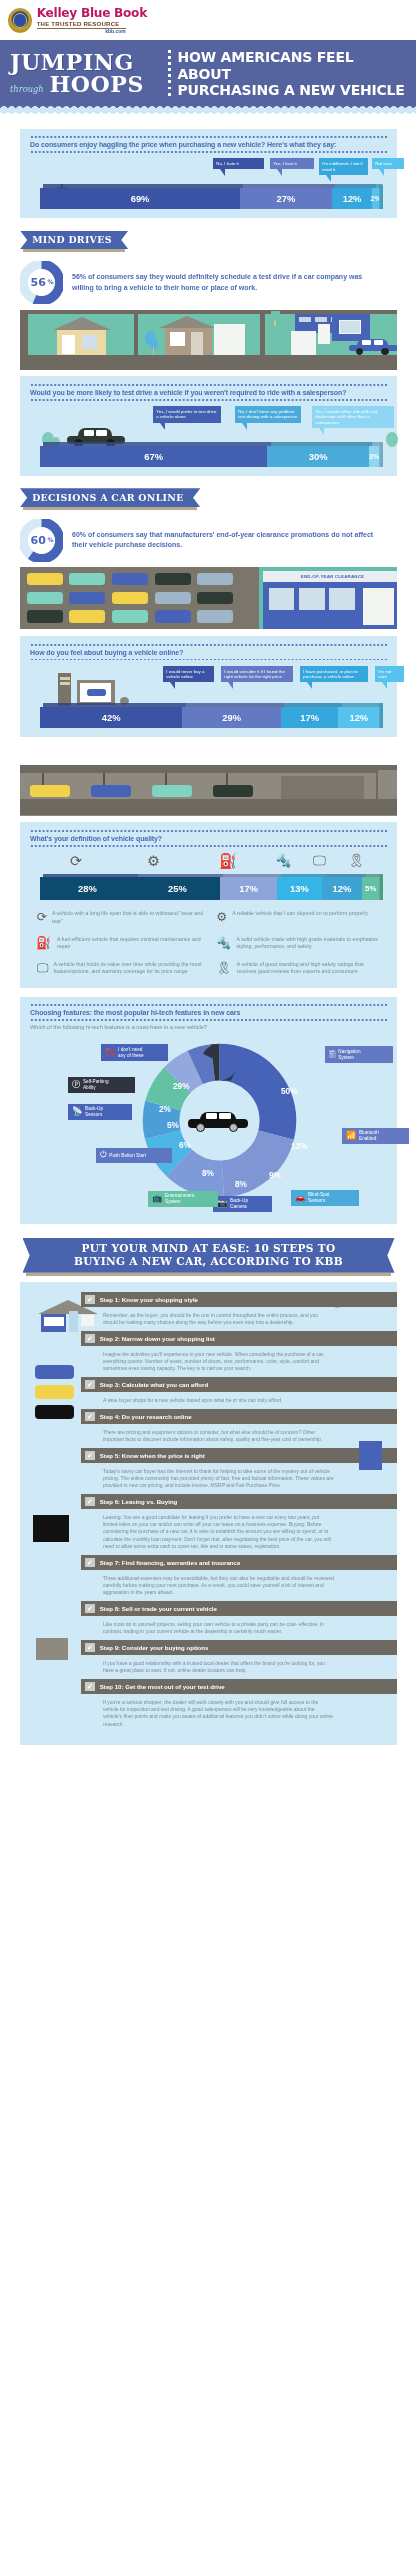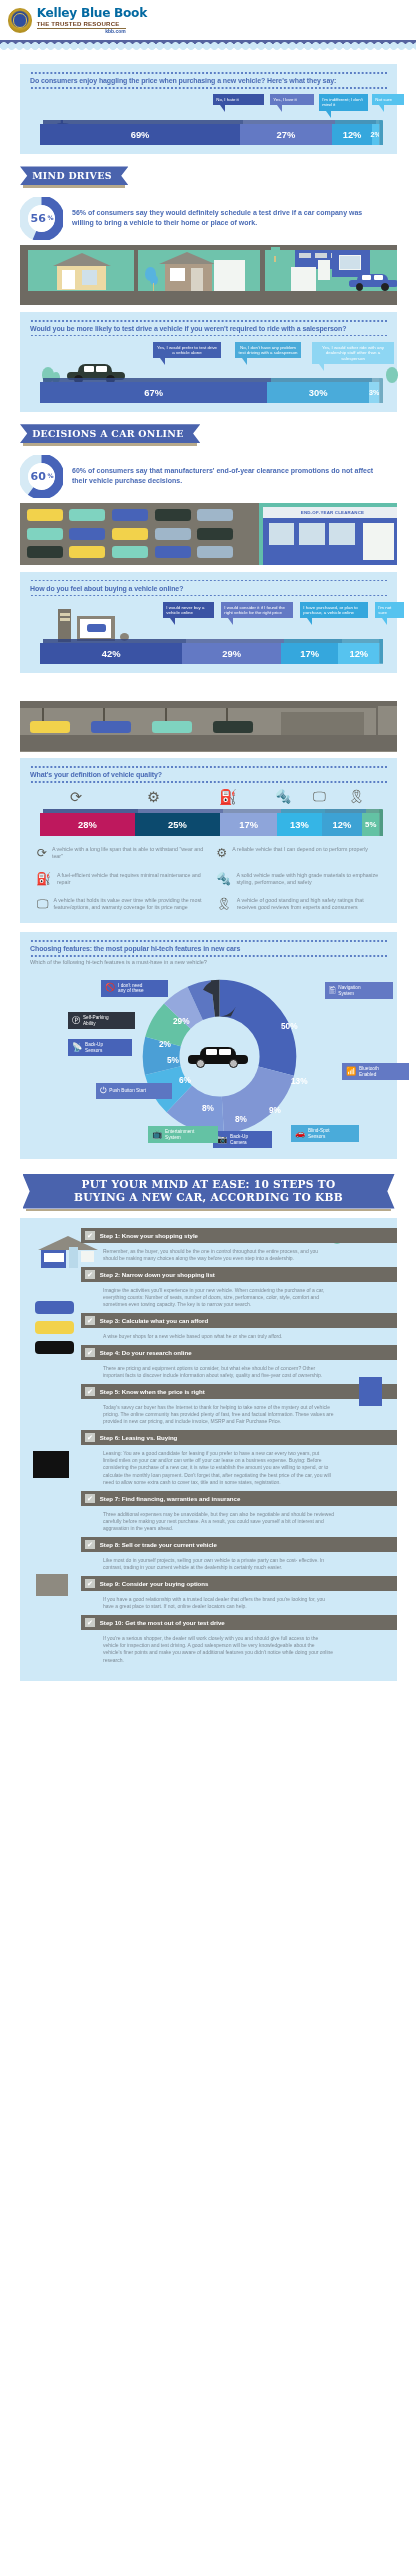--- a/index.html
+++ b/index.html
@@ -17,21 +17,21 @@
   .logo-seal {
     width: 24.5px; height: 24.5px; border-radius: 50%;
     background: radial-gradient(circle at 50% 45%, #3a5ca8 0%, #2e4a8c 45%, #c9a227 55%, #8f7417 100%);
     border: 1.1px solid #b8952b; position: relative; flex: 0 0 auto;
   }
   .logo-seal::after {
     content: ""; position: absolute; inset: 3.9px; border-radius: 50%;
     background: #2f4f9e; border: 0.6px solid #d8bb55;
   }
   .logo-text { line-height: 1; }
-  .logo-name { font-size: 12.2px; font-weight: bold; color: #0369a1; letter-spacing: -0.3px; font-family: "DejaVu Sans", sans-serif; }
+  .logo-name { font-size: 12.2px; font-weight: bold; color: #be185d; letter-spacing: -0.3px; font-family: "DejaVu Sans", sans-serif; }
   .logo-tag { font-size: 6.1px; font-weight: bold; color: #6f3f1e; letter-spacing: 0.2px; margin-top: 1.7px; }
   .logo-rule { height: 1.1px; background: #8a6c3d; margin-top: 1.1px; width: 89px; }
   .logo-url { font-size: 5px; font-weight: bold; color: #2f55a4; text-align: right; width: 89px; }
 
   
   .masthead { background: #55639f; padding: 9px 0 5.6px 0; position: relative; display: flex; align-items: center; }
   .mast-left { width: 168px; padding-left: 10px; }
   .mast-jumping {
     font-family: "DejaVu Serif", serif; font-weight: bold; font-size: 22px; color: #ffffff;
     letter-spacing: 0.6px; line-height: .95; text-shadow: 1.1px 1.1px 0 #44528c;
@@ -122,20 +122,34 @@
   <div class="logo-bar">
     <div class="logo-seal"></div>
     <div class="logo-text">
       <div class="logo-name">Kelley Blue Book</div>
       <div class="logo-tag">THE TRUSTED RESOURCE</div>
       <div class="logo-rule"></div>
       <div class="logo-url">kbb.com</div>
     </div>
   </div>
 
+  <div class="masthead">
+    <div class="mast-left">
+      <div class="mast-jumping">JUMPING</div>
+      <div>
+        <span class="mast-through">through</span>
+        <span class="mast-hoops">HOOPS</span>
+      </div>
+    </div>
+    <div class="mast-divider"></div>
+    <div class="mast-right">
+      <div class="mast-line">HOW AMERICANS FEEL ABOUT</div>
+      <div class="mast-line">PURCHASING A NEW VEHICLE</div>
+    </div>
+  </div>
   <div class="wave"></div>
 
   <div style="height:12.2px"></div>
   <div class="panel">
     <div class="dotline"></div>
     <div class="q-title">Do consumers enjoy haggling the price when purchasing a new vehicle? Here's what they say:</div>
     <div class="dotline"></div>
 
     <div style="position:relative;height:51px;margin-top:5.6px;">
 
@@ -236,21 +250,21 @@
       </div>
     </div>
   </div>
 
   <div style="height:6.7px"></div>
   <div class="panel">
     <div class="dotline"></div>
     <div class="q-title">Would you be more likely to test drive a vehicle if you weren't required to ride with a salesperson?</div>
     <div class="dotline"></div>
 
-    <div style="position:relative;height:61px;margin-top:5.6px;text-align:center;">
+    <div style="position:relative;height:61px;margin-top:5.6px;">
       <div class="callout" style="position:absolute;left:123px;top:0;width:68px;--tailc:#4360b0;background:#4360b0">
         <span>Yes, I would prefer to test drive a vehicle alone</span>
       </div>
       <div class="callout" style="position:absolute;left:205px;top:0;width:66px;--tailc:#4aabda;background:#4aabda">
         <span>No, I don't have any problem test driving with a salesperson</span>
       </div>
       <div class="callout" style="position:absolute;left:282px;top:0;width:82px;--tailc:#8ed6f3;background:#8ed6f3">
         <span>Yes, I would rather ride with any dealership staff other than a salesperson</span>
       </div>
 
@@ -420,21 +434,21 @@
     <div style="position:relative;height:47px;margin-top:6.7px;">
 
       <div style="position:absolute;left:40px;top:0;font-size:14.5px;color:#5c5c54">⟳</div>
       <div style="position:absolute;left:117px;top:0;font-size:14.5px;color:#5c5c54">⚙</div>
       <div style="position:absolute;left:189px;top:0;font-size:14.5px;color:#5c5c54">⛽</div>
       <div style="position:absolute;left:245px;top:0;font-size:13.3px;color:#5c5c54">🔩</div>
       <div style="position:absolute;left:283px;top:0;font-size:13.3px;color:#5c5c54">🖵</div>
       <div style="position:absolute;left:318px;top:0;font-size:13.3px;color:#5c5c54">🎗</div>
 
       <div class="bar-row" style="position:absolute;left:10px;right:7.8px;bottom:0;height:23px">
-        <div class="bar-seg" style="width:28%;background:#be185d">
+        <div class="bar-seg" style="width:28%;background:#0c4a6e">
           <div class="bar-top" style="background:#3a53a4"></div>
           <span>28%</span>
         </div>
         <div class="bar-seg" style="width:25%;background:#0c4a6e">
           <div class="bar-top" style="background:#6379c4"></div>
           <span>25%</span>
         </div>
         <div class="bar-seg" style="width:17%;background:#8ea5da">
           <div class="bar-top" style="background:#8ea5da"></div>
           <span>17%</span>

